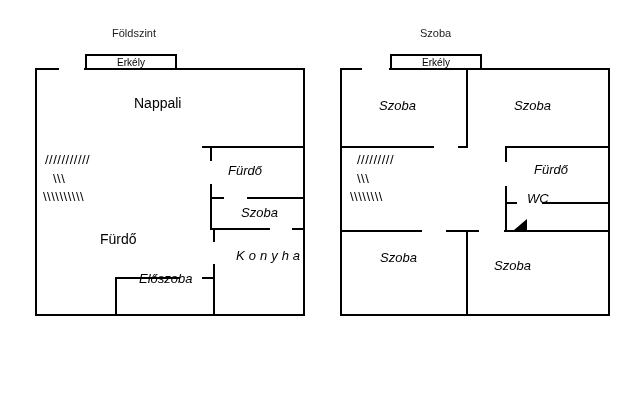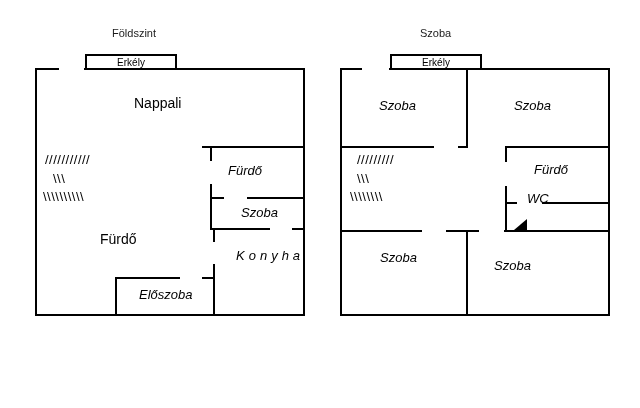--- a/index.html
+++ b/index.html
@@ -46,21 +46,21 @@
     <div class="wall" style="left:213px;top:264px;width:2px;height:52px"></div>
     <div class="wall" style="left:115px;top:277px;width:65px;height:2px"></div>
     <div class="wall" style="left:202px;top:277px;width:13px;height:2px"></div>
     <div class="wall" style="left:115px;top:277px;width:2px;height:39px"></div>
 
     <div class="label room-lg" style="left:134px;top:95px">Nappali</div>
     <div class="label room" style="left:228px;top:163px">Fürdő</div>
     <div class="label room" style="left:241px;top:205px">Szoba</div>
     <div class="label room-lg" style="left:100px;top:231px">Fürdő</div>
     <div class="label room spaced" style="left:236px;top:248px">Konyha</div>
-    <div class="label room" style="left:139px;top:287px">Előszoba</div>
+    <div class="label room" style="left:139px;top:271px">Előszoba</div>
 
     <div class="label hatch" style="left:45px;top:152px">///////////</div>
     <div class="label hatch" style="left:53px;top:171px">\\\</div>
     <div class="label hatch" style="left:43px;top:189px">\\\\\\\\\\</div>
   </section>
 
   <section>
     <div class="label title" style="left:420px;top:27px">Szoba</div>
 
     <div class="outline" style="left:340px;top:68px;width:270px;height:248px"></div>

